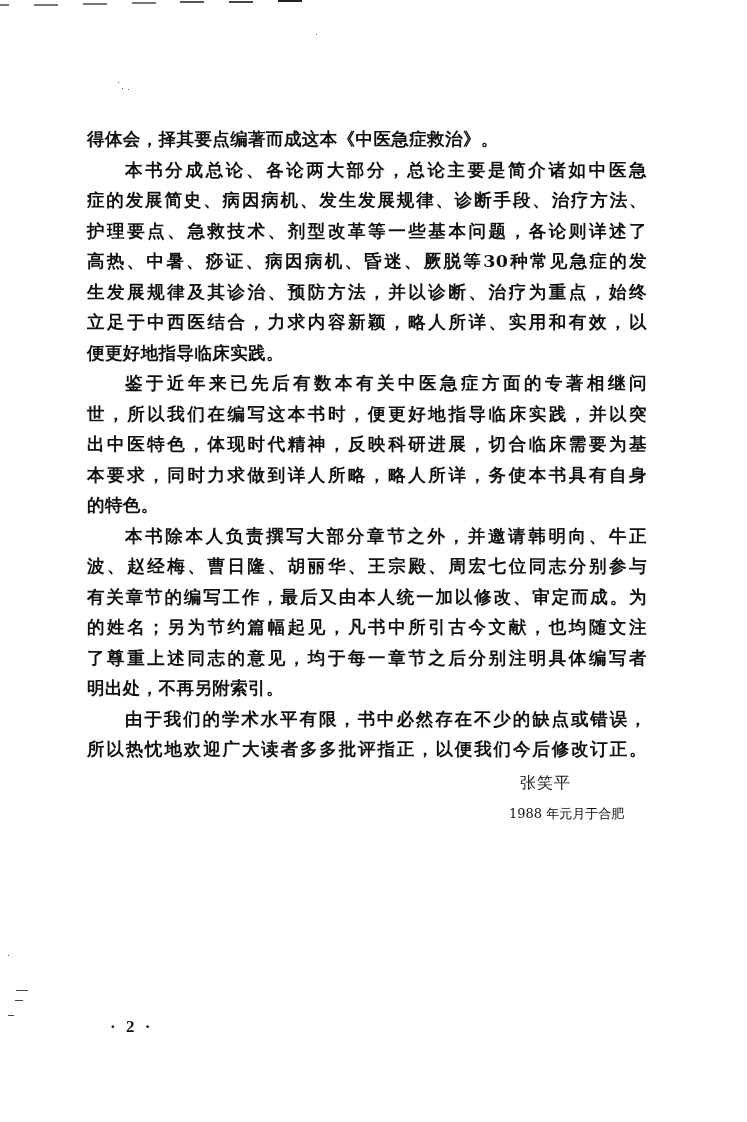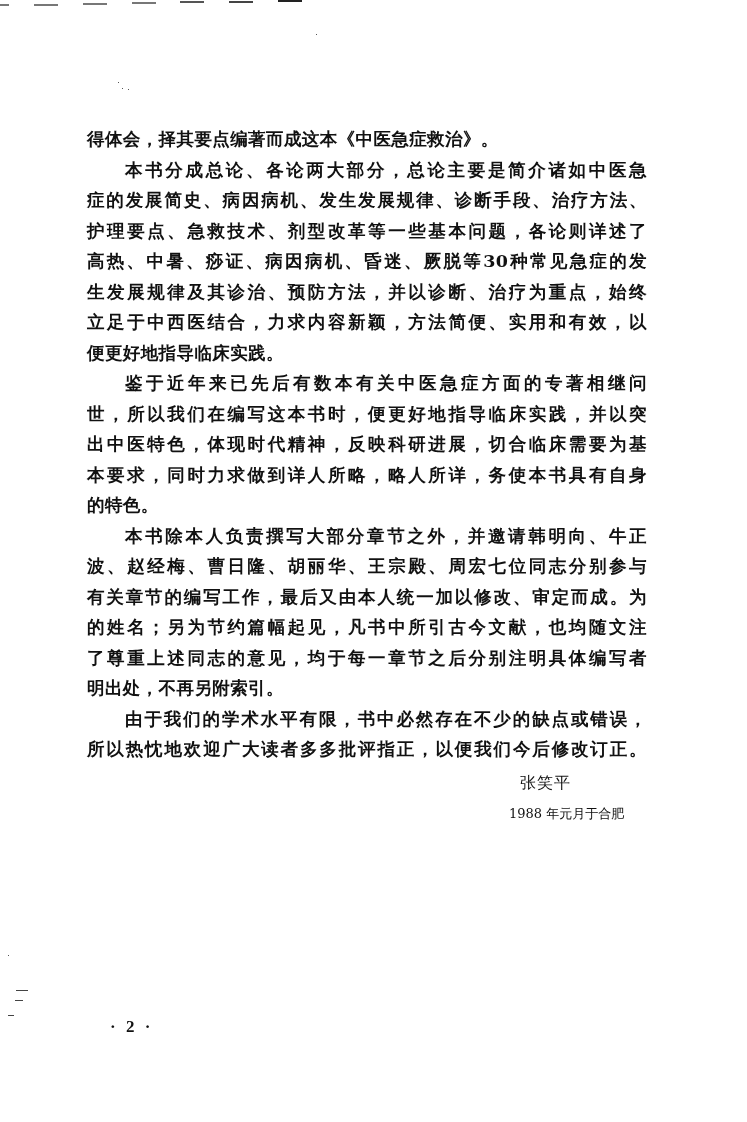--- a/index.html
+++ b/index.html
@@ -115,21 +115,21 @@
 
 <div class="page-body">
 
   <div class="line last">得体会，择其要点编著而成这本《中医急症救治》。</div>
 
   <div class="line indent">本书分成总论、各论两大部分，总论主要是简介诸如中医急</div>
   <div class="line">症的发展简史、病因病机、发生发展规律、诊断手段、治疗方法、</div>
   <div class="line">护理要点、急救技术、剂型改革等一些基本问题，各论则详述了</div>
   <div class="line">高热、中暑、痧证、病因病机、昏迷、厥脱等30种常见急症的发</div>
   <div class="line">生发展规律及其诊治、预防方法，并以诊断、治疗为重点，始终</div>
-  <div class="line">立足于中西医结合，力求内容新颖，方法简便、实用和有效，以</div>
+  <div class="line">立足于中西医结合，力求内容新颖，略人所详、实用和有效，以</div>
   <div class="line last">便更好地指导临床实践。</div>
 
   <div class="line indent">鉴于近年来已先后有数本有关中医急症方面的专著相继问</div>
   <div class="line">世，所以我们在编写这本书时，便更好地指导临床实践，并以突</div>
   <div class="line">出中医特色，体现时代精神，反映科研进展，切合临床需要为基</div>
   <div class="line">本要求，同时力求做到详人所略，略人所详，务使本书具有自身</div>
   <div class="line last">的特色。</div>
 
   <div class="line indent">本书除本人负责撰写大部分章节之外，并邀请韩明向、牛正</div>
   <div class="line">波、赵经梅、曹日隆、胡丽华、王宗殿、周宏七位同志分别参与</div>

